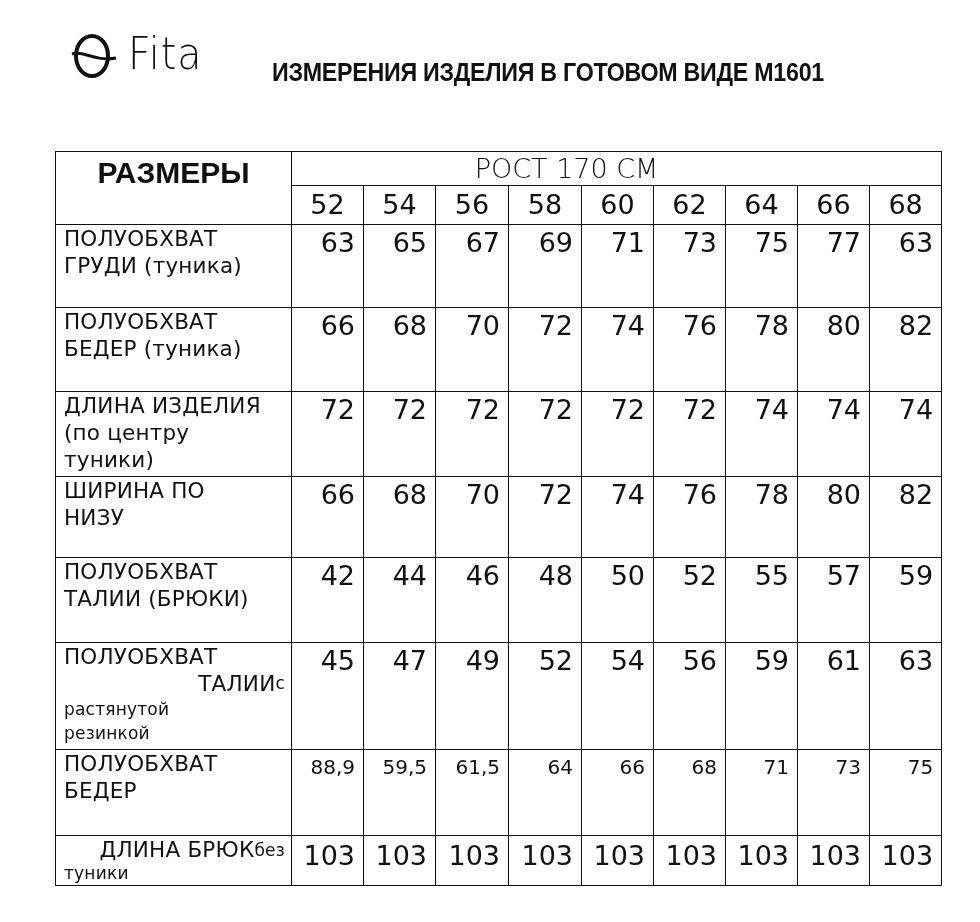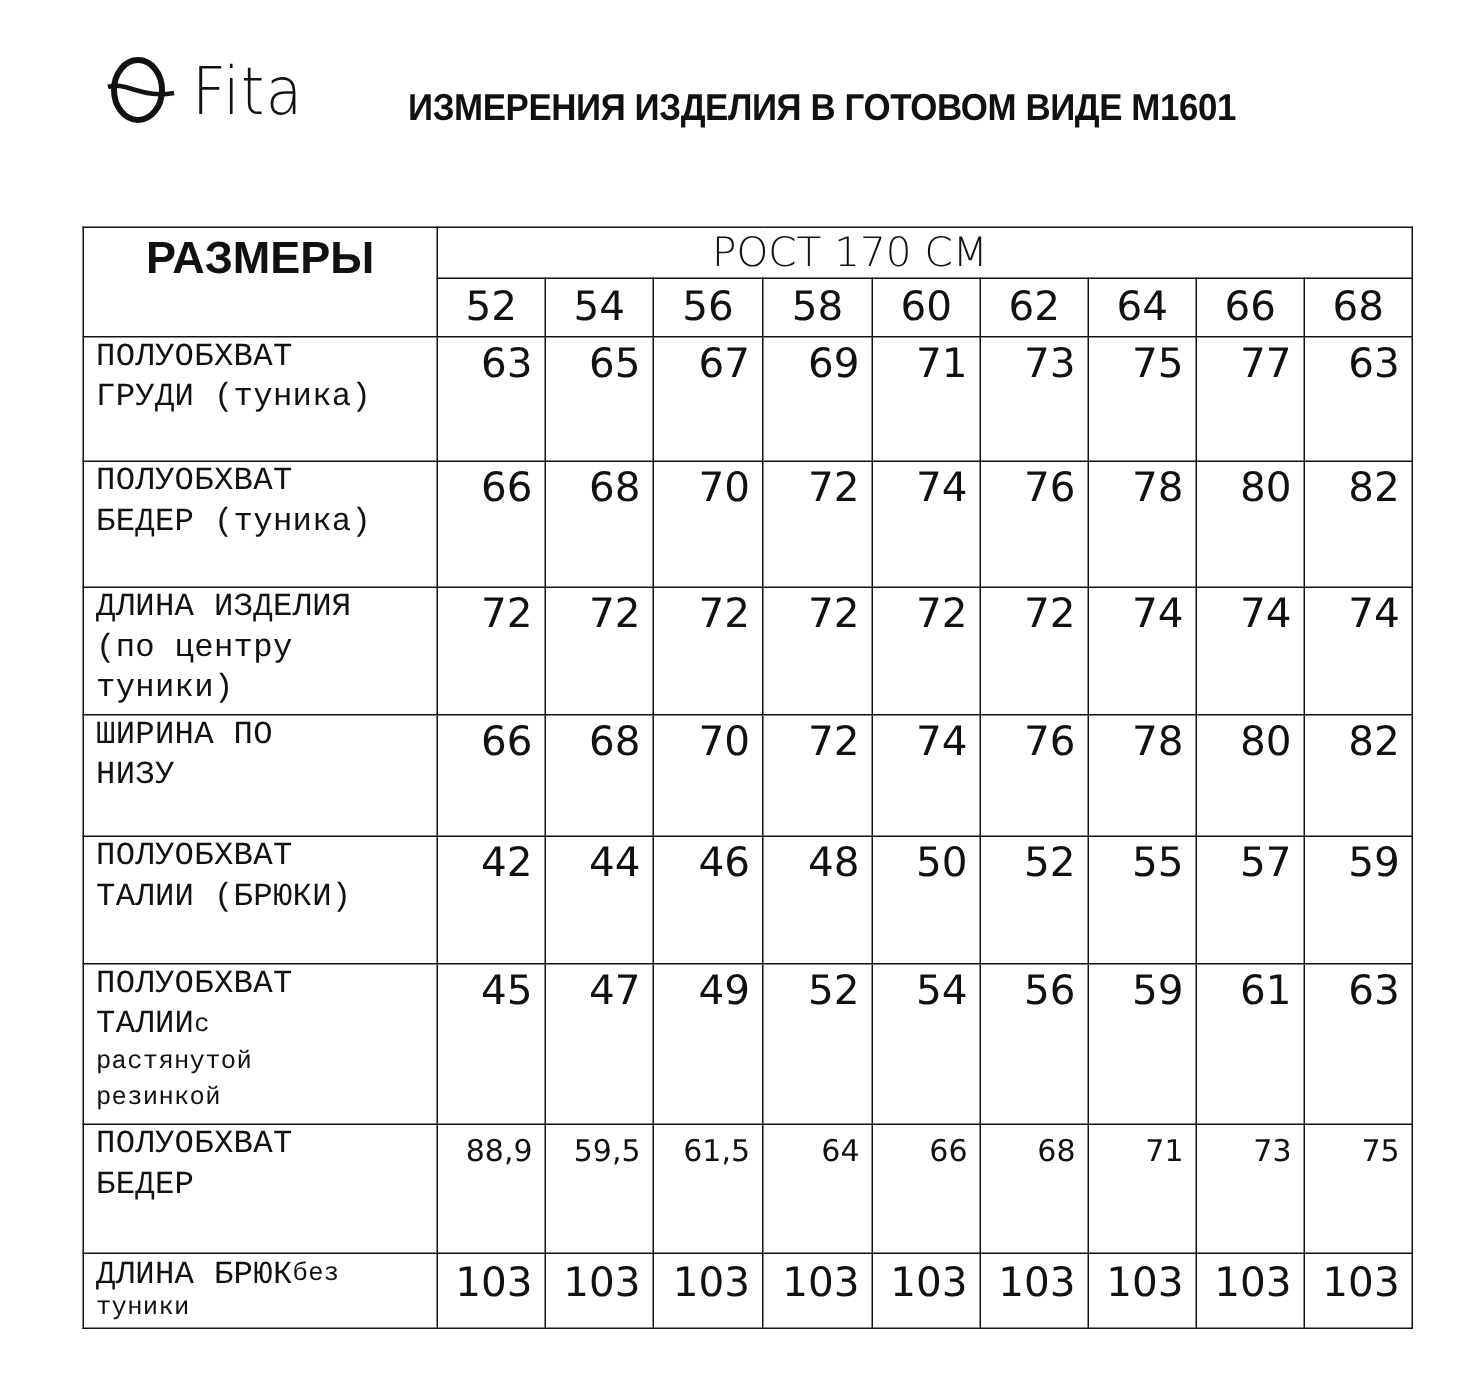--- a/index.html
+++ b/index.html
@@ -1,30 +1,30 @@
 <!DOCTYPE html>
 <html><head>
 <meta charset="utf-8">
 <style>
   html, body { margin:0; padding:0; background:#fff; }
   body { width:980px; height:922px; position:relative; overflow:hidden; font-family:"DejaVu Sans", sans-serif; color:#111; }
-  .logo { position:absolute; left:70px; top:32px; height:52px; display:flex; align-items:flex-end; }
+  .logo { position:absolute; left:70px; top:32px; height:52px; display:flex; align-items:flex-start; }
   .logo svg { display:block; }
   .logo-text { font-family:"DejaVu Sans", sans-serif; font-weight:300; font-size:44px; letter-spacing:1px; margin-left:10px; line-height:1; transform:scaleX(0.9); transform-origin:left; }
   .title { position:absolute; left:272px; top:58px; font-family:"Liberation Sans", sans-serif; font-weight:bold; font-size:25px; letter-spacing:-0.3px; transform:scaleX(0.93); transform-origin:left; white-space:nowrap; }
   table { position:absolute; left:55px; top:151px; border-collapse:collapse; table-layout:fixed; width:886px; }
   td { border:1.5px solid #111; padding:0; vertical-align:top; font-family:"DejaVu Sans", sans-serif; }
   .h-sizes-label { font-family:"Liberation Sans", sans-serif; font-weight:bold; font-size:30px; text-align:center; padding-top:4px; vertical-align:top; }
   .h-height { font-size:27px; font-weight:300; text-align:center; height:33px; line-height:33px; padding-right:100px; }
   .h-size { font-size:27px; text-align:center; height:36px; line-height:38px; }
-  .row-label { font-size:21.5px; line-height:27px; padding:0 6px 0 8px; letter-spacing:0.2px;font-family:Liberation Mono, monospace; }
+  .row-label { font-size:21.5px; line-height:27px; padding:0 6px 0 8px; letter-spacing:0.2px; }
   .val { font-size:27px; text-align:right; padding-right:8px; padding-top:2px; line-height:32px; }
   .val.small { font-size:20px; line-height:30px; padding-top:2px; }
   .row-label .sm { font-size:17px; }
-  .row-label .justify { display:flex; justify-content:flex-start; }
+  .row-label .justify { display:flex; justify-content:flex-end; }
 </style>
 </head>
 <body>
 
 <div class="logo">
   <svg width="48" height="48" viewBox="0 0 48 48">
     <ellipse cx="22" cy="24" rx="16" ry="20" fill="none" stroke="#111" stroke-width="4"></ellipse>
     <path d="M2 22 C 14 18, 24 30, 46 26" fill="none" stroke="#111" stroke-width="3"></path>
   </svg>
   <span class="logo-text">Fita</span>

